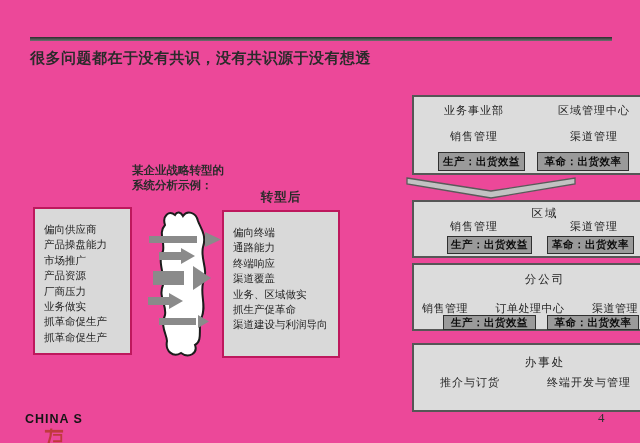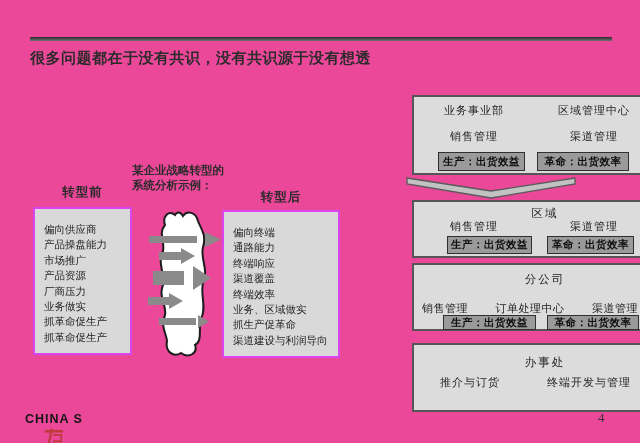--- a/index.html
+++ b/index.html
@@ -18,21 +18,21 @@
   }
   
   .example-label {
     position:absolute; left:132px; top:163px; width:140px;
     font-size:11.5px; font-weight:bold; line-height:15px; color:#2b2b2b;
   }
   .col-header { position:absolute; font-size:12.5px; font-weight:bold; text-align:center; color:#2b2b2b; letter-spacing:1px; }
   .before-header { left:33px; top:184px; width:99px; }
   .after-header  { left:222px; top:189px; width:118px; }
   .panel-box {
-    position:absolute; background:#d9d9d9; border:2px solid #d946ef; box-sizing:border-box;
+    position:absolute; background:#d9d9d9; border:2px solid #be185d; box-sizing:border-box;
   }
   .before-box { left:33px; top:207px; width:99px; height:148px; }
   .after-box  { left:222px; top:210px; width:118px; height:148px; }
   .panel-list { list-style:none; margin:0; padding:13px 2px 0 9px; font-size:10.5px; line-height:15.4px; color:#1f1f1f; }
   .membrane-svg { position:absolute; left:143px; top:203px; width:80px; height:158px; }
   
   .org-box {
     position:absolute; left:368px; width:244px; background:#dcdcdc;
     border:2px solid #565656; box-sizing:border-box;margin-left:44px;
   }
@@ -64,21 +64,20 @@
 <div class="slide">
 
   <div class="top-rule"></div>
   <div class="slide-title">很多问题都在于没有共识，没有共识源于没有想透</div>
 
   <div class="example-label">
     <span>某企业战略转型的</span><br>
     <span>系统分析示例：</span>
   </div>
 
-  <div class="col-header before-header">转型前</div>
   <div class="col-header after-header">转型后</div>
 
   <div class="panel-box before-box">
     <ul class="panel-list">
       <li>偏向供应商</li>
       <li>产品操盘能力</li>
       <li>市场推广</li>
       <li>产品资源</li>
       <li>厂商压力</li>
       <li>业务做实</li>
@@ -86,21 +85,20 @@
       <li>抓革命促生产</li>
     </ul>
   </div>
 
   <div class="panel-box after-box">
     <ul class="panel-list">
       <li>偏向终端</li>
       <li>通路能力</li>
       <li>终端响应</li>
       <li>渠道覆盖</li>
-      <li>终端效率</li>
       <li>业务、区域做实</li>
       <li>抓生产促革命</li>
       <li>渠道建设与利润导向</li>
     </ul>
   </div>
 
   <svg class="membrane-svg" viewBox="0 0 80 158" aria-hidden="true">
     <path d="M32,12 C26,7 19,13 22,22 C15,30 22,38 20,48 C14,60 22,70 20,82 C15,94 24,102 22,112 C17,124 24,132 24,138 C22,148 30,155 38,150 C46,156 55,150 52,142 C60,138 55,126 58,116 C64,104 57,92 60,80 C66,66 57,56 60,44 C64,32 57,24 55,18 C53,9 44,7 40,13 C38,9 34,8 32,12 Z" fill="#ffffff" stroke="#1c1c1c" stroke-width="2"></path>
     <g fill="#8a8a8a">
       <rect x="6" y="33" width="48" height="7"></rect>

